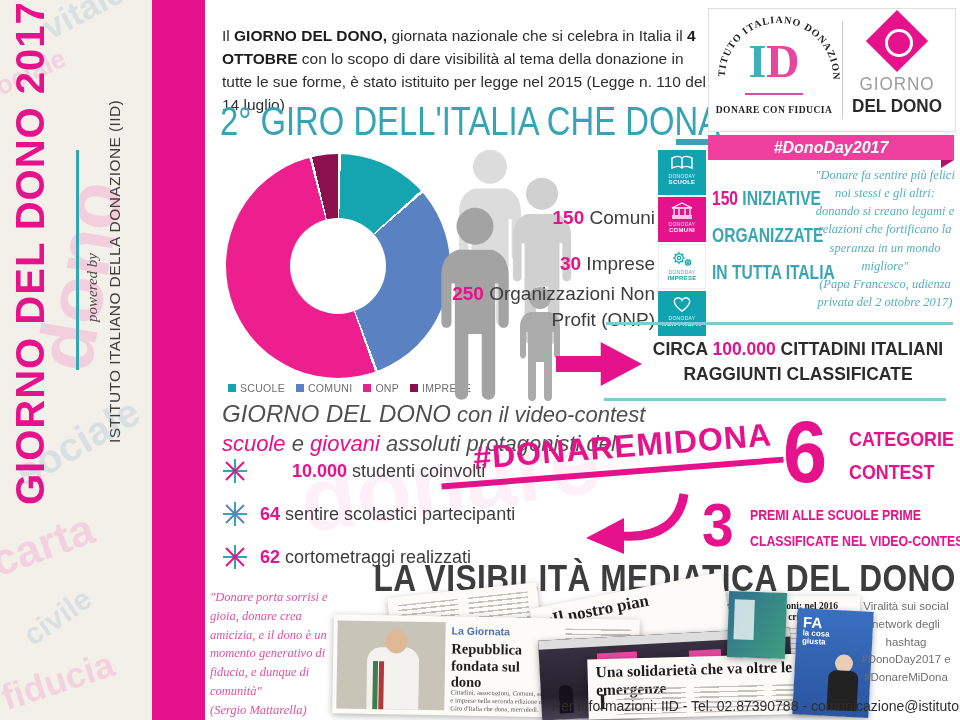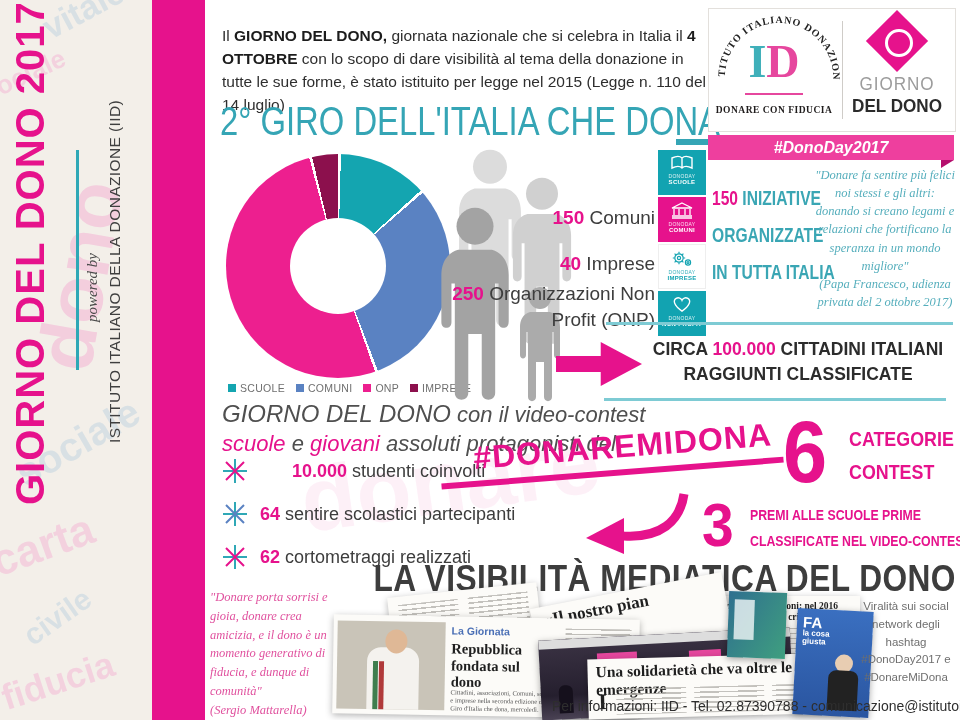--- a/index.html
+++ b/index.html
@@ -186,21 +186,21 @@
         <path d="M24,52 C10,56 4,68 4,82 L4,138 C4,147 16,147 16,138 L16,92 L20,92 L20,222 C20,233 36,233 36,222 L36,152 L52,152 L52,222 C52,233 68,233 68,222 L68,92 L72,92 L72,138 C72,147 84,147 84,138 L84,82 C84,68 78,56 64,52 Z"></path>
       </symbol>
     </defs>
     <use href="#person" x="18" y="2" width="68" height="186" fill="#dcdcdc"></use>
     <use href="#person" x="72" y="30" width="64" height="175" fill="#d0d0d0"></use>
     <use href="#person" x="0" y="60" width="74" height="202" fill="#a3a3a3"></use>
     <use href="#person" x="80" y="140" width="44" height="120" fill="#ababab"></use>
   </svg>
 
   <div class="stat" style="left:455px;top:207px;width:200px;"><b>150</b><span> Comuni</span></div>
-  <div class="stat" style="left:455px;top:253px;width:200px;"><b>40</b><span> Imprese</span></div>
+  <div class="stat" style="left:455px;top:253px;width:200px;"><b>30</b><span> Imprese</span></div>
   <div class="stat" id="stat-onp" style="left:445px;top:281px;"><b>250</b><span> Organizzazioni Non Profit (ONP)</span></div>
 
   <div id="tiles" class="abs">
     <div class="tile tile-teal">
       <svg width="24" height="16" viewBox="0 0 24 16">
           <path d="M2,3 C6,1 10,1 12,3 C14,1 18,1 22,3 V13 C18,11 14,11 12,13 C10,11 6,11 2,13 Z M12,3 V13" fill="none" stroke="#fff" stroke-width="1.4"></path>
         </svg>
       <span class="t1">DONODAY</span>
         <span class="t2">SCUOLE</span>
     </div>

